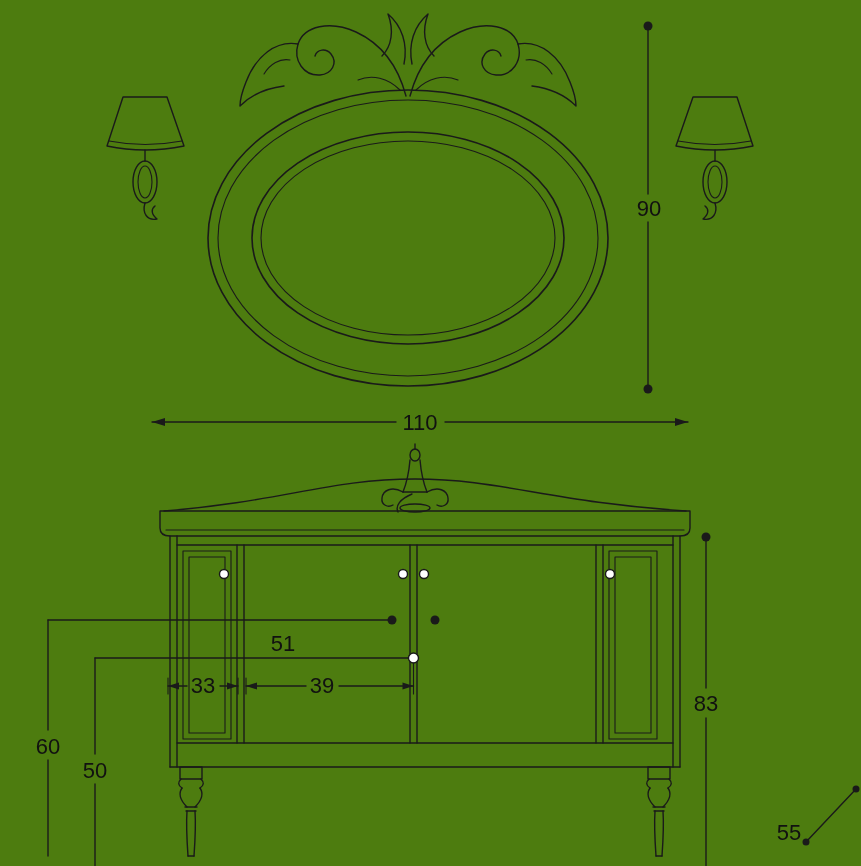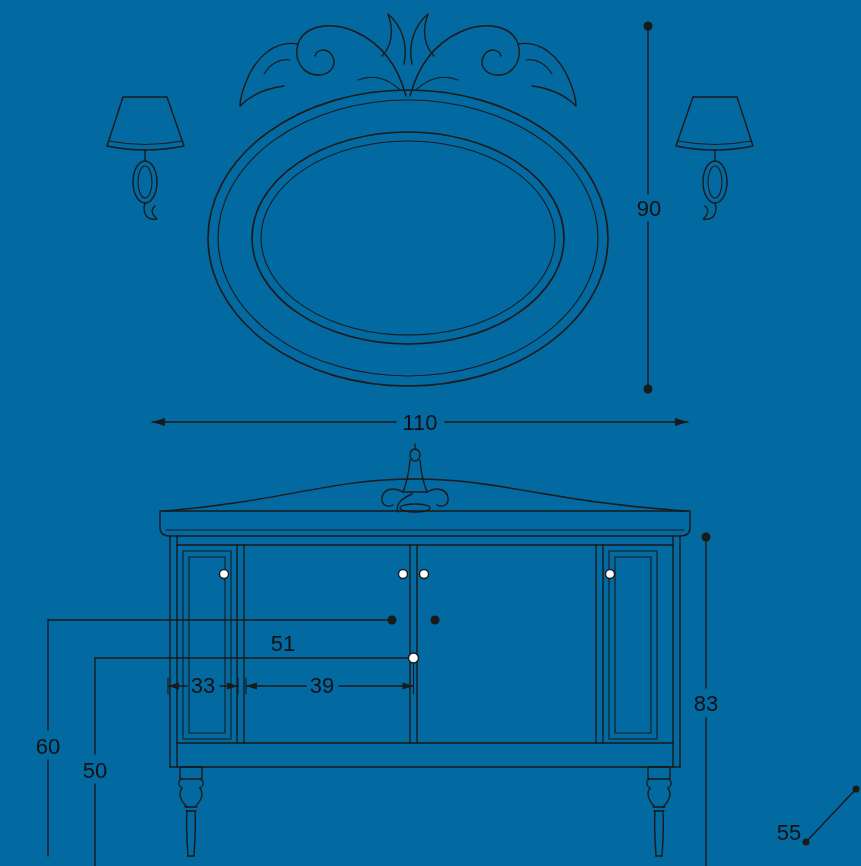--- a/index.html
+++ b/index.html
@@ -1,20 +1,20 @@
 <!DOCTYPE html>
 <html><head>
 <meta charset="utf-8">
 <style>
   html, body { margin: 0; padding: 0; background: #ffffff; }
   .canvas {
     position: relative;
     width: 861px;
     height: 866px;
-    background: #0369a1;
+    background: #4d7c0f;
     overflow: hidden;
   }
   svg { display: block; }
   svg text {
     font-family: "Liberation Sans", "DejaVu Sans", sans-serif;
     font-size: 22px;
     fill: #111111;
     stroke: none;
   }
   .fill { fill: #1a1a1a; stroke: none; }

